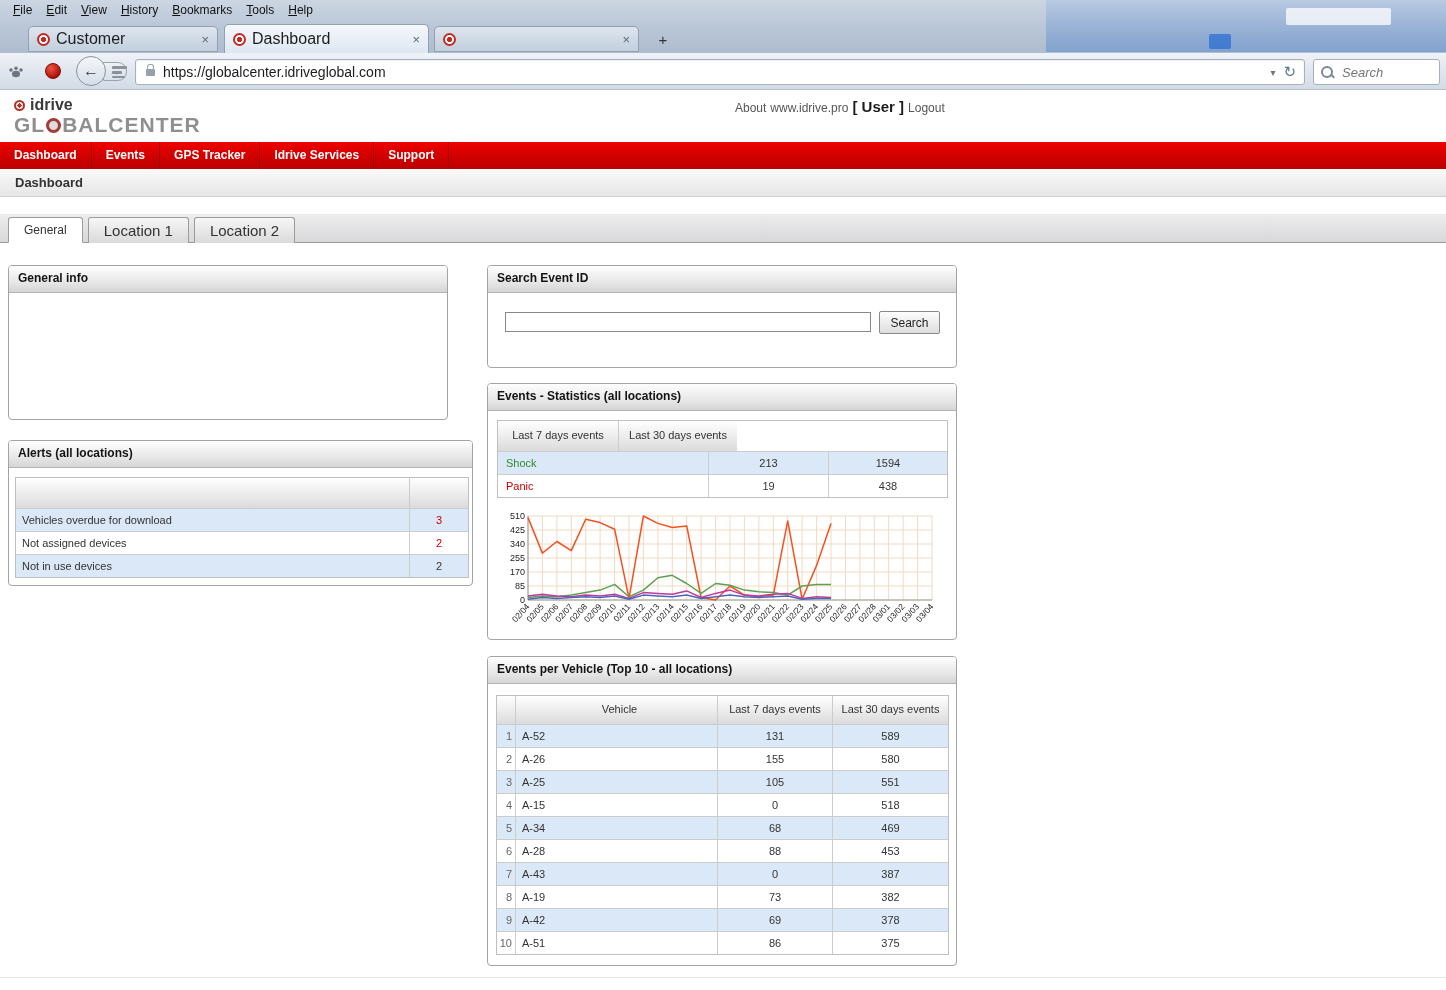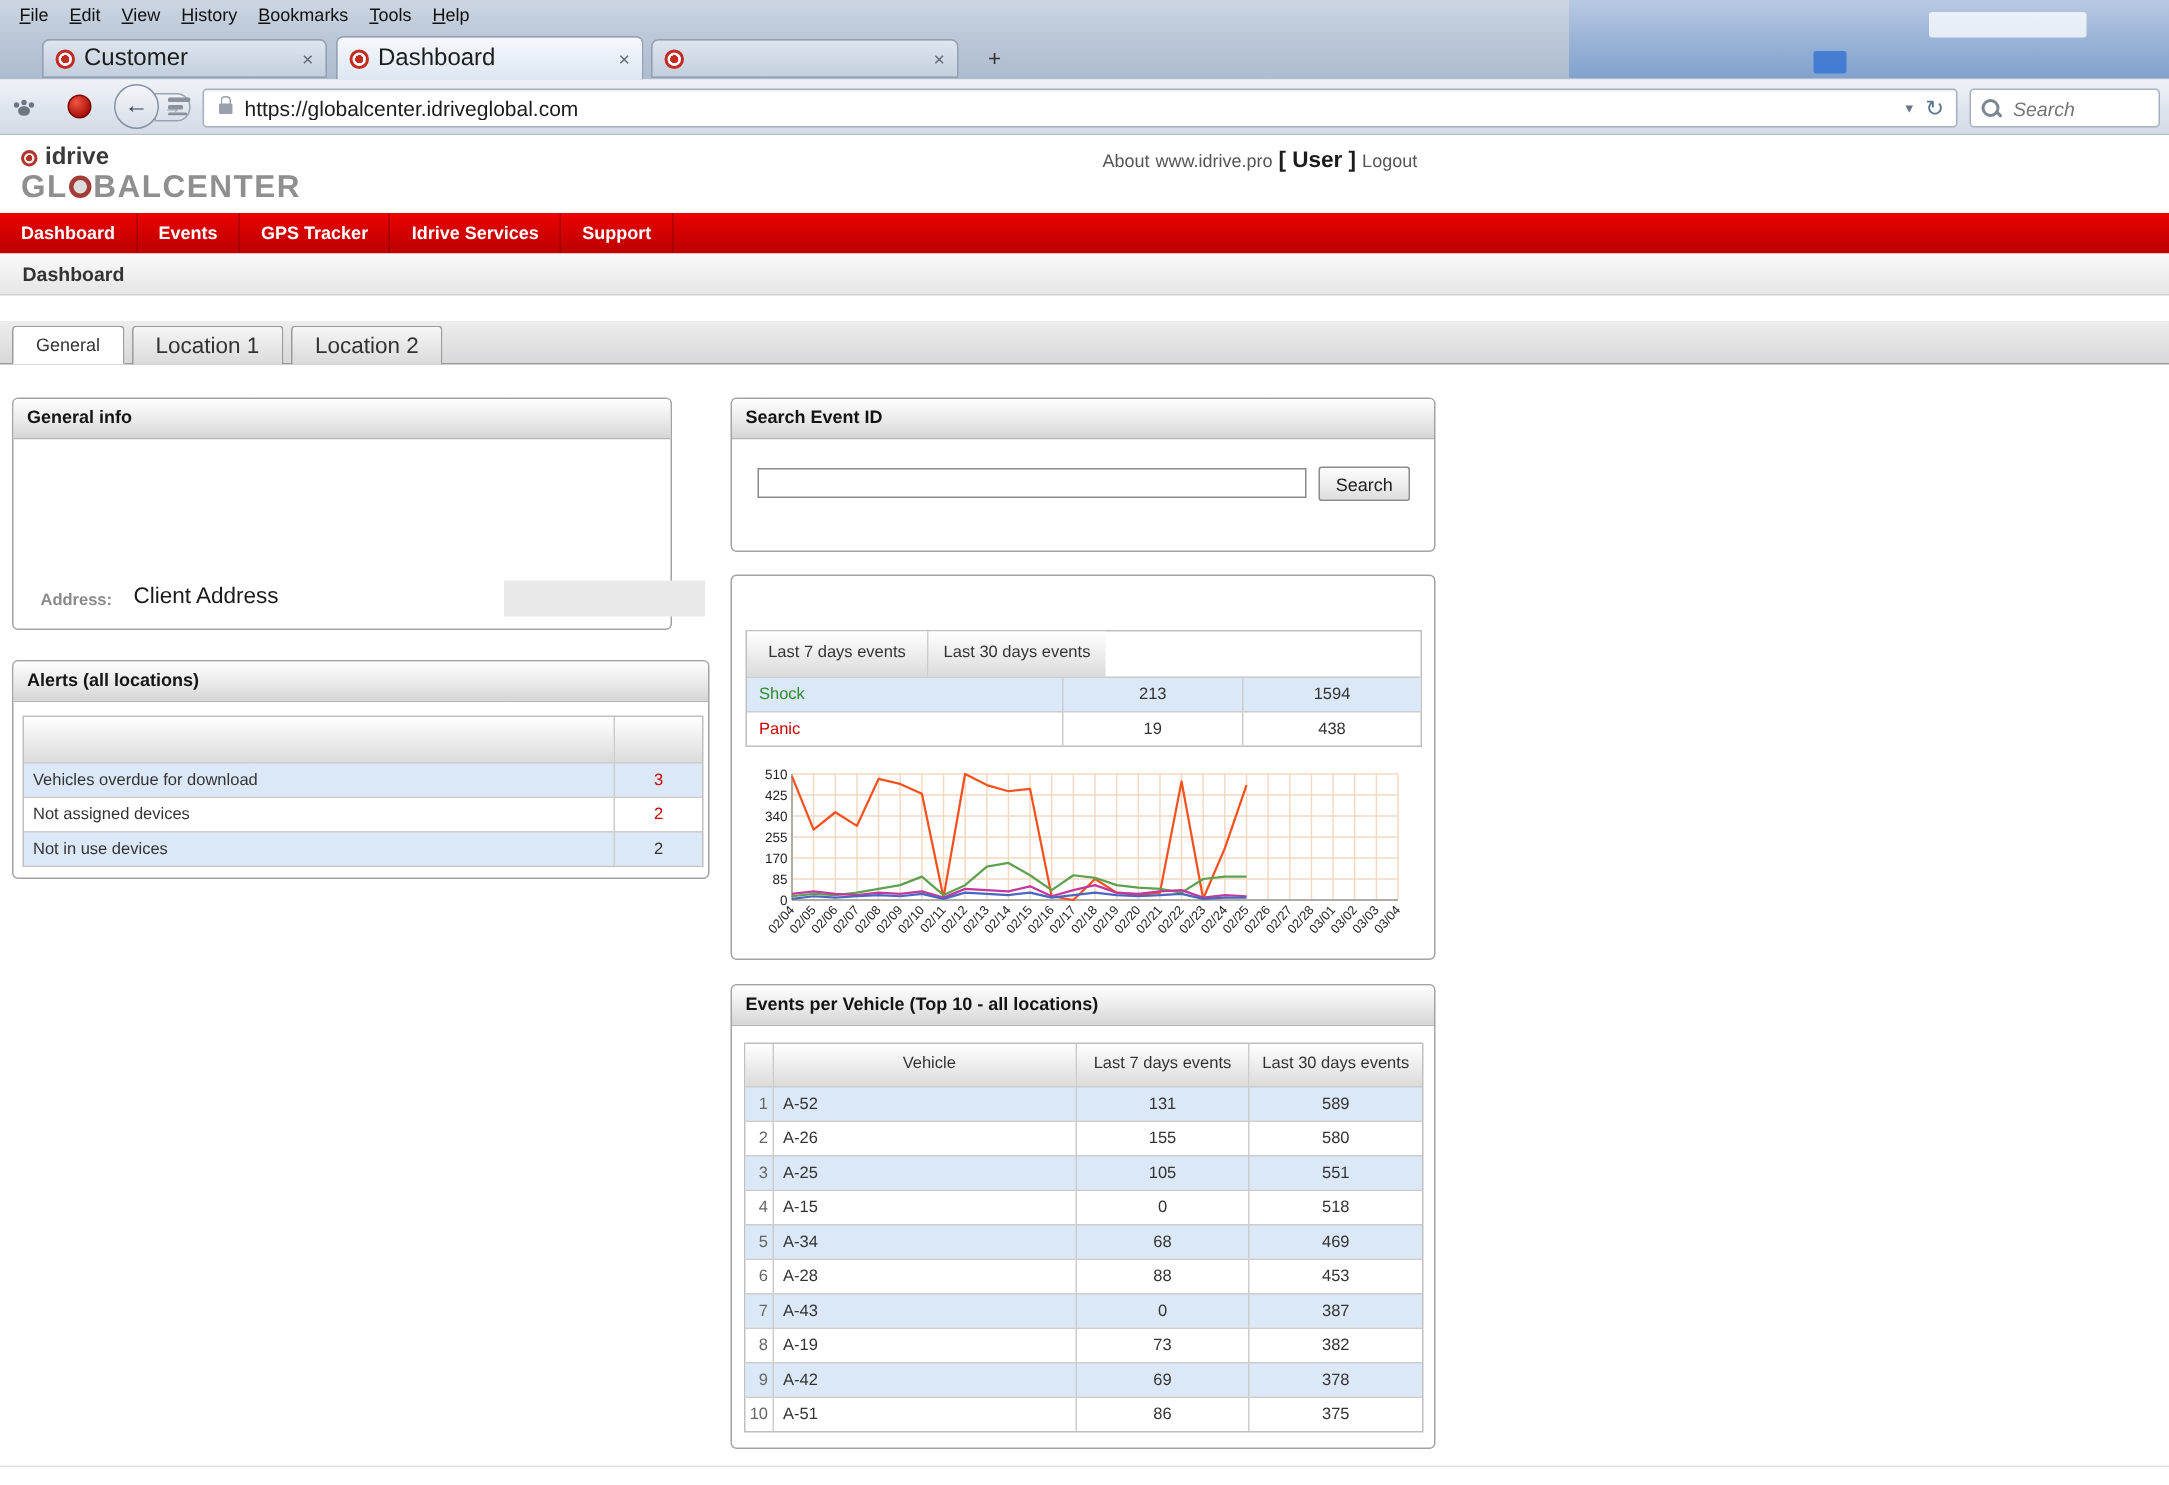--- a/index.html
+++ b/index.html
@@ -218,25 +218,20 @@
 <div class="crumb">Dashboard</div>
 
 <div class="tabstrip" id="tabstrip">
     <div class="ptab active">General</div>
     <div class="ptab big">Location 1</div>
     <div class="ptab big">Location 2</div>
   </div>
 
 <div class="panel" id="p-general">
   <div class="panel-h">General info</div>
-  <div class="addr">
-    <span class="addr-label">Address:</span>
-    <span class="addr-value">Client Address</span>
-    <span class="addr-box"></span>
-  </div>
 </div>
 
 <div class="panel" id="p-alerts">
   <div class="panel-h">Alerts (all locations)</div>
   <div class="tbl" id="alerts-table">
       <div class="trow">
         <div class="tcell th h30 c-label"></div>
         <div class="tcell th h30 c-val"></div>
       </div>
       <div class="trow altrow">
@@ -254,20 +249,21 @@
     </div>
 </div>
 
 <div class="panel" id="p-search">
   <div class="panel-h">Search Event ID</div>
   <input class="ev-input" value="" style="">
   <button class="ev-btn">Search</button>
 </div>
 
 <div class="panel" id="p-stats">
+  <div class="panel-h">Events - Statistics (all locations)</div>
   <div class="tbl" id="stats-table">
       <div class="trow">
         <div class="tcell th h30 s-7">Last 7 days events</div>
         <div class="tcell th h30 s-30">Last 30 days events</div>
       </div>
       <div class="trow altrow">
         <div class="tcell h23 s-type cell-type" style="color: rgb(46, 139, 46);">Shock</div>
         <div class="tcell h23 s-7">213</div>
         <div class="tcell h23 s-30">1594</div>
       </div>

